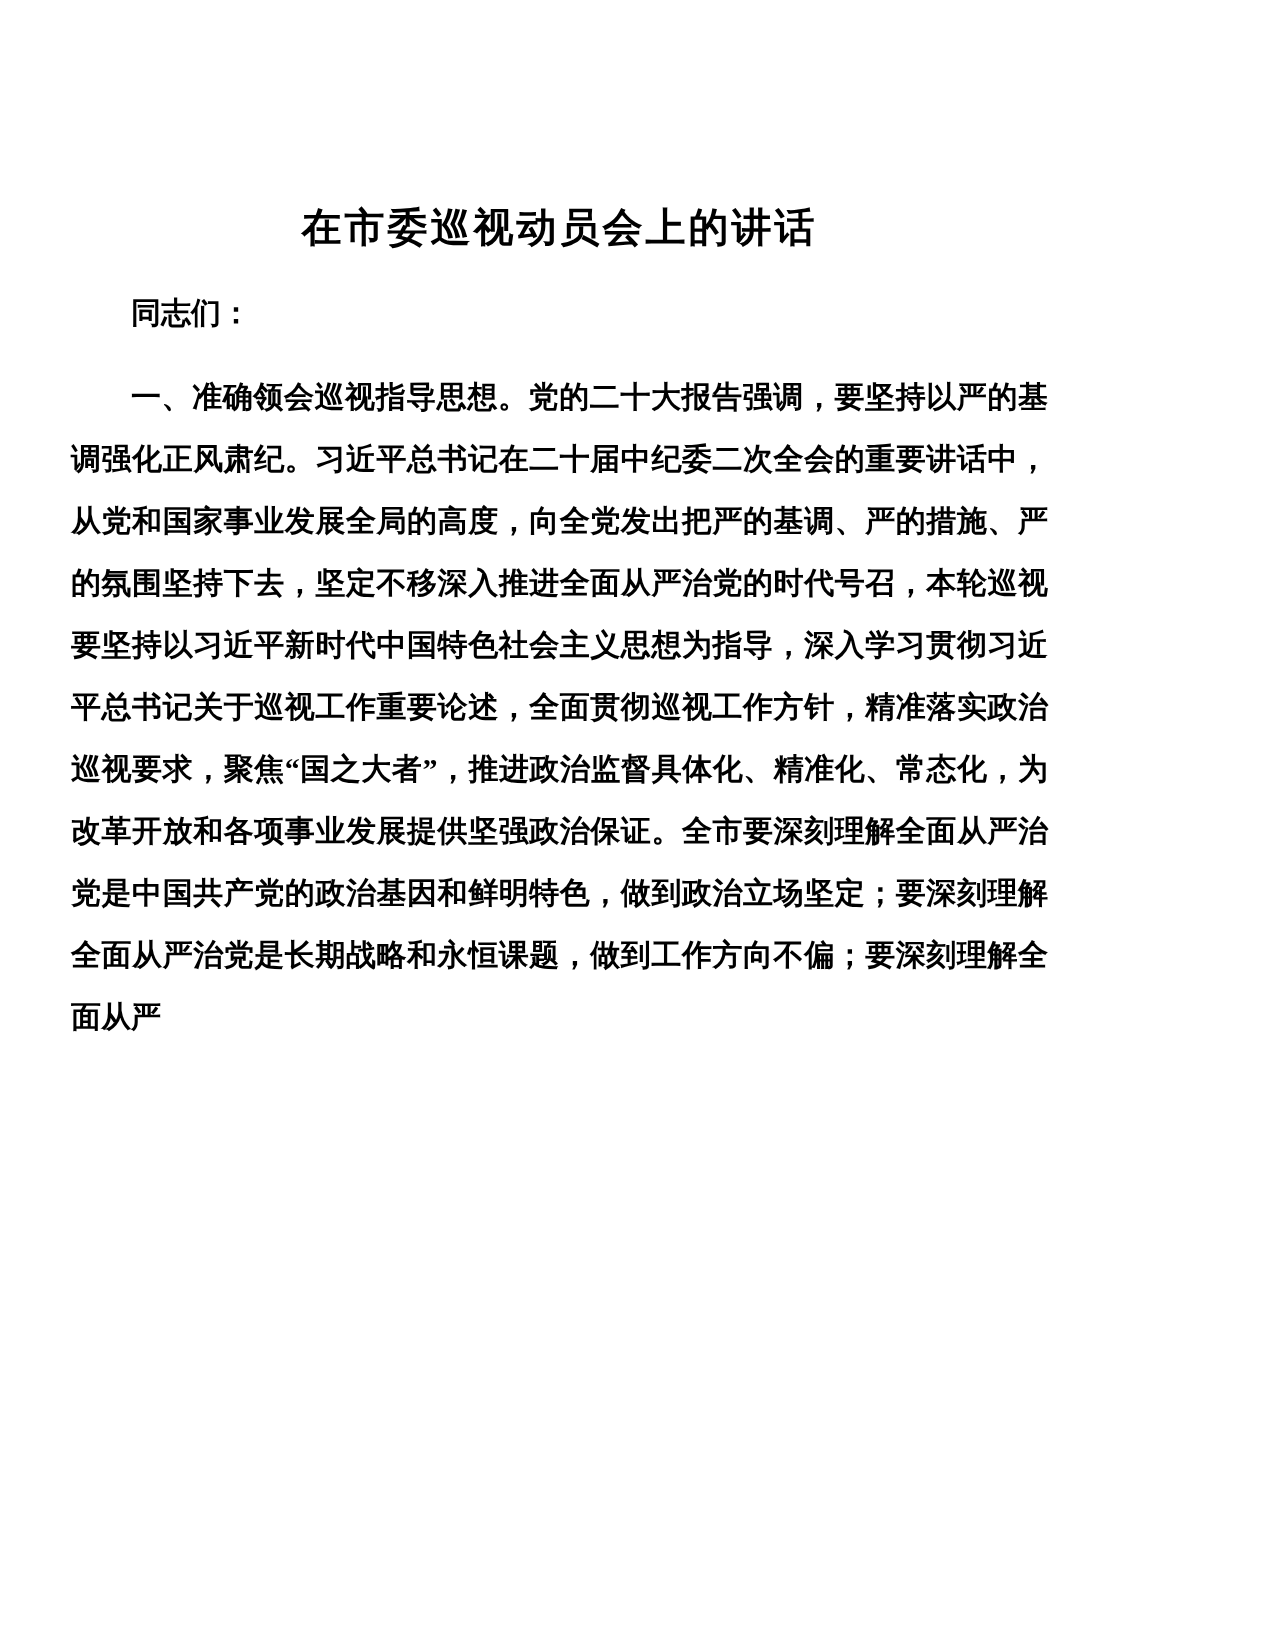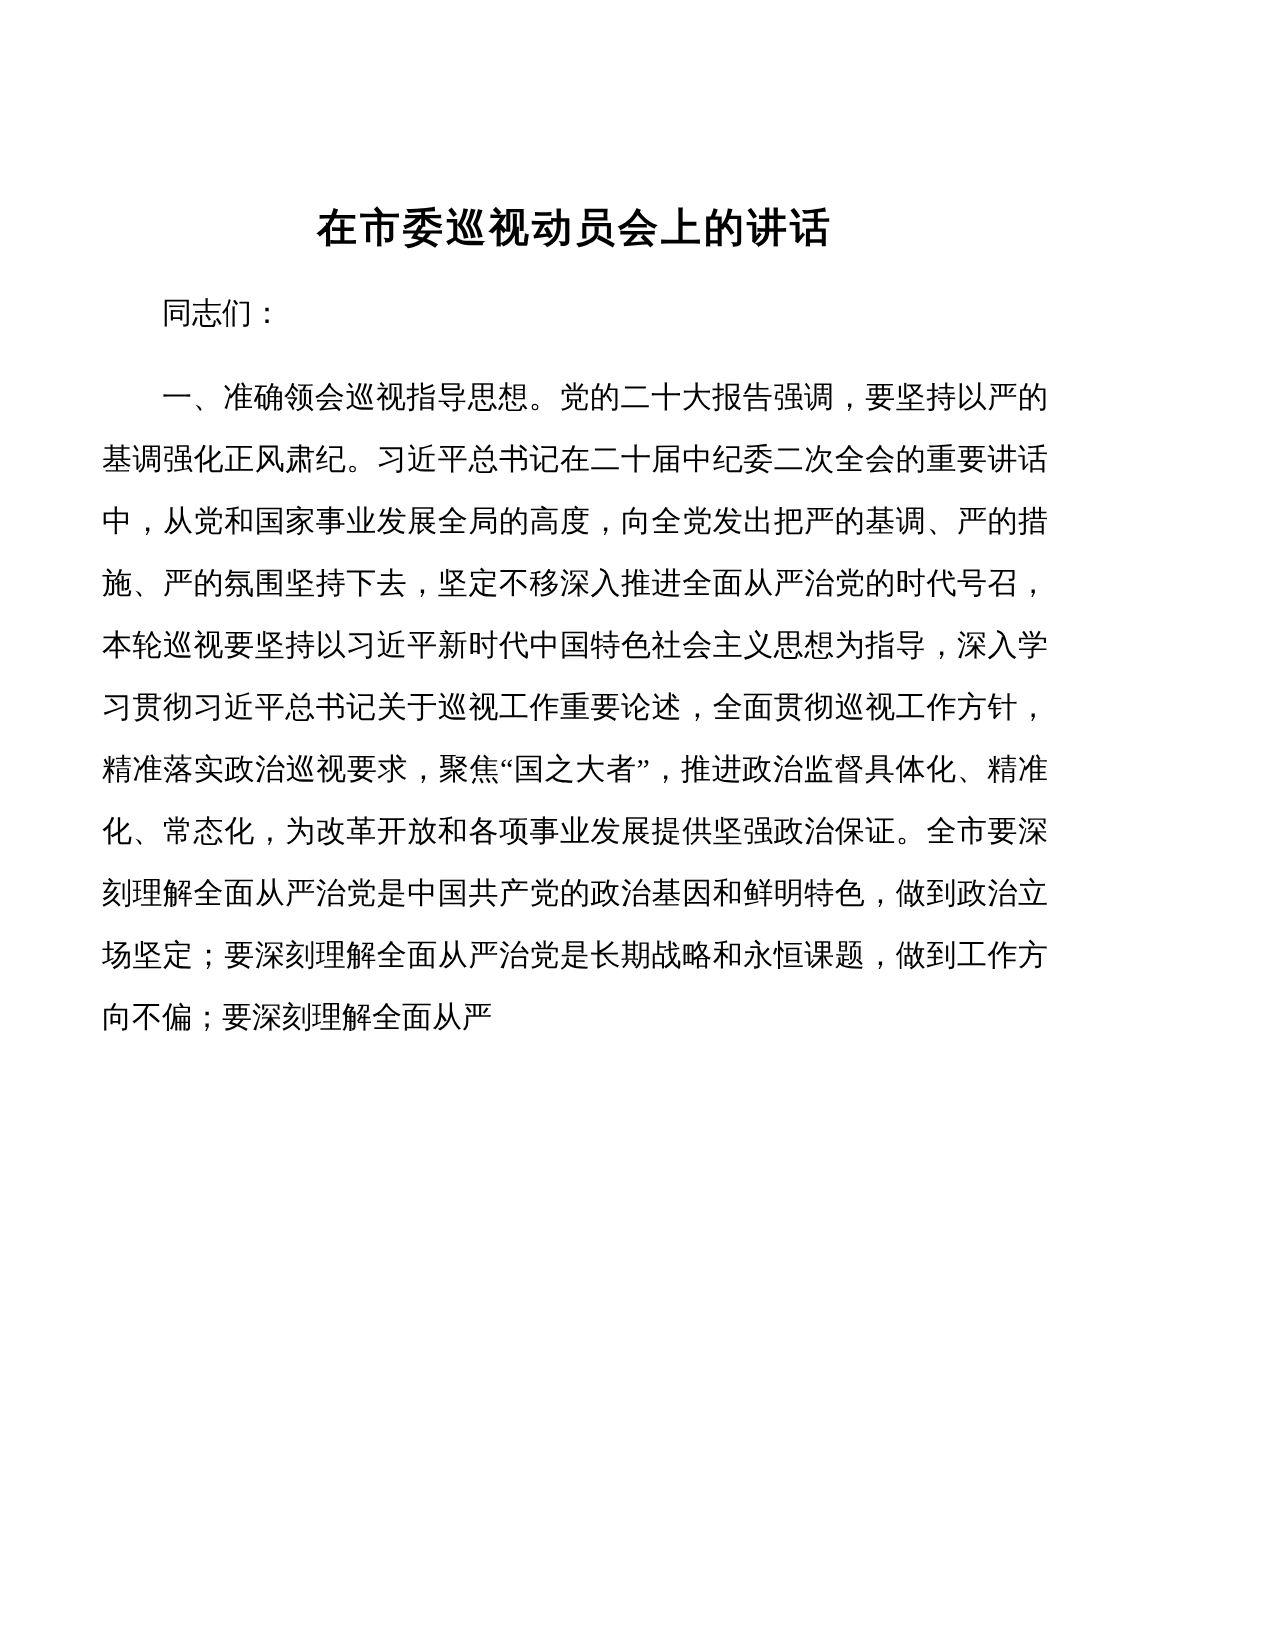--- a/index.html
+++ b/index.html
@@ -7,41 +7,42 @@
     padding: 0;
     background: #ffffff;
   }
   .page {
     position: relative;
     width: 1275px;
     height: 1650px;
     margin: 0 auto;
     background: #ffffff;
     box-sizing: border-box;
-    padding: 200px 227px 0 102px;
+    padding: 200px 227px 0 71px;
     overflow: hidden;
     color: #000000;
     font-family: "Liberation Serif", "DejaVu Serif", serif;
   }
   .doc-title {
     font-size: 40px;
     font-weight: bold;
     text-align: center;
     letter-spacing: 3px;
     margin: 0 0 26px 0;
     line-height: 56px;
   }
   .doc-body p {
     font-size: 30px;
     line-height: 62px;
     text-align: justify;
     text-justify: inter-character;
     text-indent: 2em;
     margin: 0;
     word-break: break-all;
+    font-weight: bold;
   }
   .doc-body p + p {
     margin-top: 3px;
   }
   .doc-body p.section-start {
     margin-top: 22px;
   }
 </style>
 </head>
 <body>

